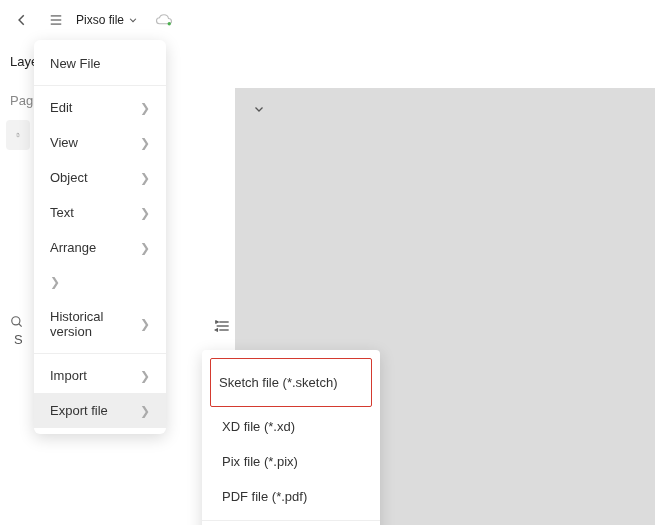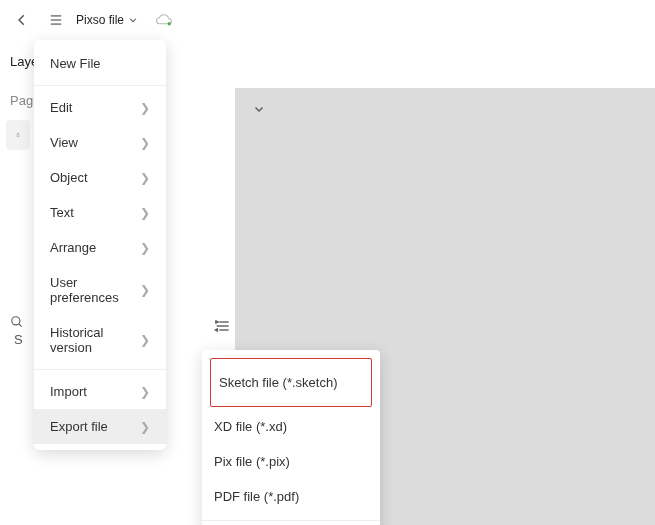--- a/index.html
+++ b/index.html
@@ -44,21 +44,21 @@
 .submenu {
   position: absolute;
   left: 202px; top: 350px;
   width: 178px;
   background: #fff;
   border-radius: 4px;
   box-shadow: 0 4px 16px rgba(0,0,0,0.15);
   padding: 6px 0;
 }
 .sub-item {
-  padding: 10px 12px;
+  padding: 10px 20px;
   font-size: 13px; color: #333;
   cursor: pointer;
 }
 .sub-item.highlight {
   margin: 2px 8px;
   padding: 16px 8px;
   border: 1.5px solid #d43a2f;
   border-radius: 2px;
 }
 .sub-sep { height: 1px; background: #eee; margin: 6px 0; }
@@ -151,21 +151,20 @@
   </div>
   <div class="menu-item">
     <span>Text</span>
     <span class="chev">❯</span>
   </div>
   <div class="menu-item">
     <span>Arrange</span>
     <span class="chev">❯</span>
   </div>
   <div class="menu-item">
-    <span>User preferences</span>
     <span class="chev">❯</span>
   </div>
   <div class="menu-item">
     <span>Historical version</span>
     <span class="chev">❯</span>
   </div>
   <div class="menu-sep"></div>
   <div class="menu-item">
     <span>Import</span>
     <span class="chev">❯</span>

